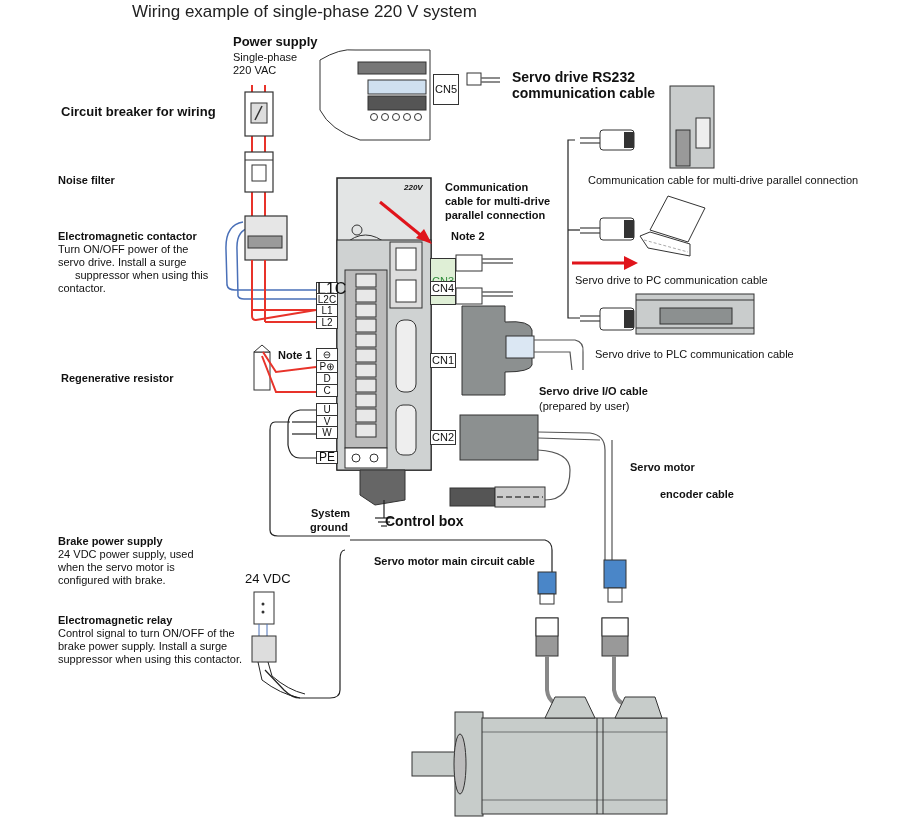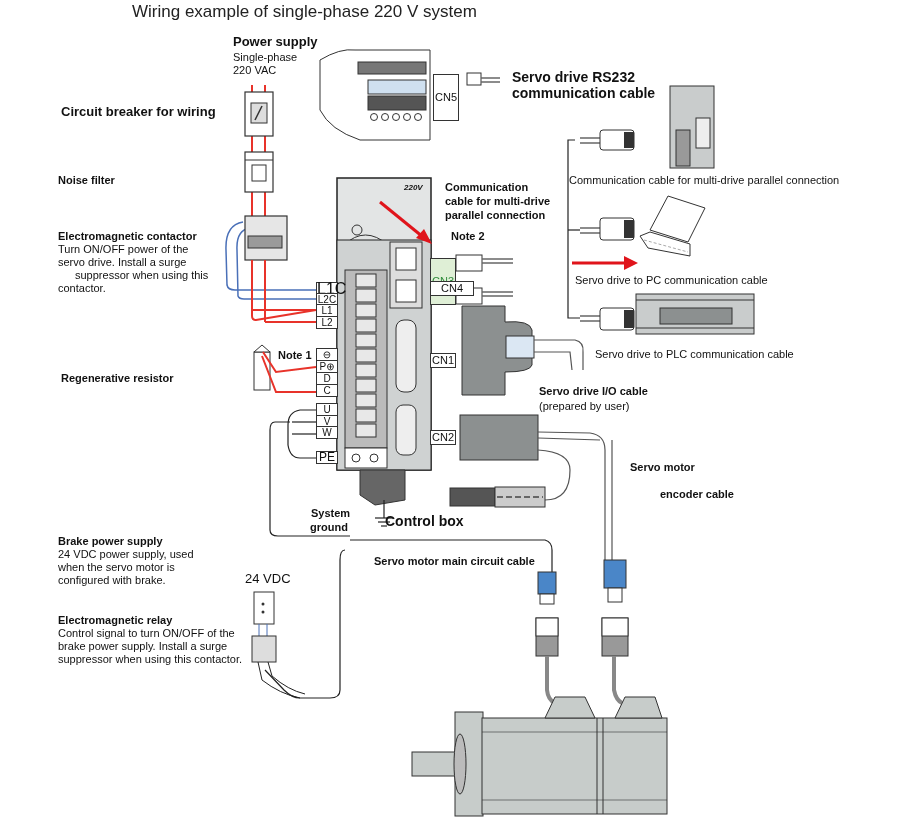--- a/index.html
+++ b/index.html
@@ -244,21 +244,21 @@
 <div class="t b f11" style="left:278px;top:349px;">Note 1</div>
 
 <div class="t b f14" style="left:512px;top:69px;">Servo drive RS232</div>
 <div class="t b f14" style="left:512px;top:85px;">communication cable</div>
 
 <div class="t b f11" style="left:445px;top:181px;">Communication</div>
 <div class="t b f11" style="left:445px;top:195px;">cable for multi-drive</div>
 <div class="t b f11" style="left:445px;top:209px;">parallel connection</div>
 <div class="t b f11" style="left:451px;top:230px;">Note 2</div>
 
-<div class="t f11" style="left:569px;top:174px;text-align:right;">Communication cable for multi-drive parallel connection</div>
+<div class="t f11" style="left:588px;top:174px;text-align:right;">Communication cable for multi-drive parallel connection</div>
 <div class="t f11" style="left:575px;top:274px;">Servo drive to PC communication cable</div>
 <div class="t f11" style="left:595px;top:348px;">Servo drive to PLC communication cable</div>
 
 <div class="t b f11" style="left:539px;top:385px;">Servo drive I/O cable</div>
 <div class="t f11" style="left:539px;top:400px;">(prepared by user)</div>
 
 <div class="t b f11" style="left:630px;top:461px;">Servo motor</div>
 <div class="t b f11" style="left:660px;top:476px;margin-top:12px;">encoder cable</div>
 
 <div class="t b f11" style="left:311px;top:507px;">System</div>
@@ -274,23 +274,23 @@
 
 <div class="t f13" style="left:245px;top:572px;">24 VDC</div>
 
 <div class="t b f11" style="left:58px;top:614px;">Electromagnetic relay</div>
 <div class="t f11" style="left:58px;top:627px;">Control signal to turn ON/OFF of the</div>
 <div class="t f11" style="left:58px;top:640px;">brake power supply. Install a surge</div>
 <div class="t f11" style="left:58px;top:653px;">suppressor when using this contactor.</div>
 
 <div class="t b" style="left:404px;top:183px;font-size:8px;font-style:italic;">220V</div>
 
-<div class="t f11" style="left:433px;top:74px;border:1px solid #333;padding:16px 1px;background:#fff;">CN5</div>
+<div class="t f11" style="left:433px;top:74px;border:1px solid #333;padding:8px 1px;background:#fff;">CN5</div>
 <div class="t f11" style="left:430px;top:258px;border:1px solid #333;padding:16px 1px;background:#dfefd6;color:#2e8b3a;">CN3</div>
-<div class="t f11" style="left:430px;top:281px;border:1px solid #333;padding:0 10px;background:#fff;">CN4</div>
+<div class="t f11" style="left:430px;top:281px;border:1px solid #333;padding:0 1px;background:#fff;">CN4</div>
 <div class="t f11" style="left:430px;top:353px;border:1px solid #333;padding:0 1px;background:#fff;">CN1</div>
 <div class="t f11" style="left:430px;top:430px;border:1px solid #333;padding:0 1px;background:#fff;">CN2</div>
 
 <div id="terms">
     <div class="t" style="left: 316px; top: 282px; width: 20px; height: 11px; font-size: 16px; line-height: 11px; text-align: center; border: 1px solid rgb(51, 51, 51); background: rgb(255, 255, 255);">L1C</div>
     <div class="t" style="left: 316px; top: 293px; width: 20px; height: 11px; font-size: 10px; line-height: 11px; text-align: center; border: 1px solid rgb(51, 51, 51); background: rgb(255, 255, 255);">L2C</div>
     <div class="t" style="left: 316px; top: 304px; width: 20px; height: 11px; font-size: 10px; line-height: 11px; text-align: center; border: 1px solid rgb(51, 51, 51); background: rgb(255, 255, 255);">L1</div>
     <div class="t" style="left: 316px; top: 316px; width: 20px; height: 11px; font-size: 10px; line-height: 11px; text-align: center; border: 1px solid rgb(51, 51, 51); background: rgb(255, 255, 255);">L2</div>
     <div class="t" style="left: 316px; top: 348px; width: 20px; height: 11px; font-size: 10px; line-height: 11px; text-align: center; border: 1px solid rgb(51, 51, 51); background: rgb(255, 255, 255);">⊖</div>
     <div class="t" style="left: 316px; top: 360px; width: 20px; height: 11px; font-size: 10px; line-height: 11px; text-align: center; border: 1px solid rgb(51, 51, 51); background: rgb(255, 255, 255);">P⊕</div>

